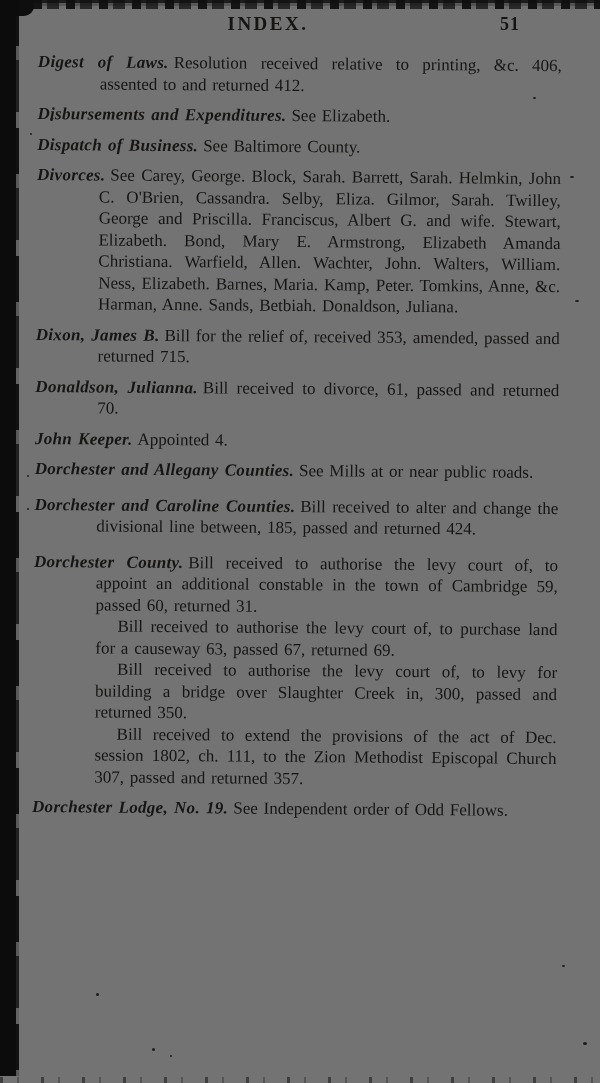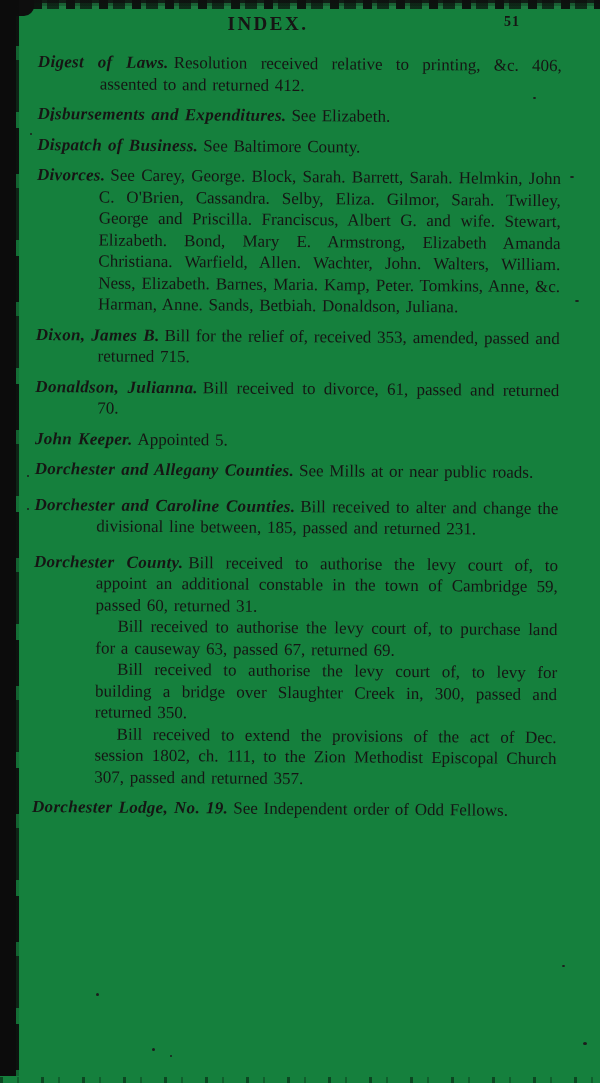--- a/index.html
+++ b/index.html
@@ -8,21 +8,21 @@
   body {
     width: 600px; height: 1083px;
     background: #ffffff;
     overflow: hidden;
     position: relative;
     font-family: "Liberation Serif", "DejaVu Serif", serif;
     color: #161514;
   }
   .page {
     position: absolute; inset: 0;
-    background: #15803d;
+    background: #737373;
   }
   
   .spine {
     position: absolute; left: 0; top: 0;
     width: 16px; height: 1076px;
     background: #0c0c0c;
   }
   .spine::after {
     content: ""; position: absolute; right: -3px; top: 0; bottom: 0; width: 4px;
     background: repeating-linear-gradient(180deg,
@@ -58,21 +58,21 @@
   .header {
     position: absolute; top: 13px; left: 16px; right: 0; height: 26px;
   }
   .title {
     display: block; text-align: center;
     transform: translateX(-40px);
     font-weight: bold; font-size: 19px; letter-spacing: 2.5px;
   }
   .page-number {
     position: absolute; right: 80px; top: 1px;
-    font-weight: bold; font-size: 14px; letter-spacing: 1px;
+    font-weight: bold; font-size: 18px; letter-spacing: 1px;
   }
   
   .content {
     position: absolute; top: 51px; left: 38px; width: 524px;
     font-size: 17px; line-height: 21.5px;
     text-align: justify;
     word-spacing: 1.5px;
     transform: rotate(0.45deg);
     transform-origin: 0 0;
   }
@@ -123,29 +123,29 @@
 
     <div class="entry">
       <span class="term">Dixon, James B.</span><span class="def">Bill for the relief of, received 353, amended, passed and returned 715.</span>
     </div>
 
     <div class="entry">
       <span class="term">Donaldson, Julianna.</span><span class="def">Bill received to divorce, 61, passed and returned 70.</span>
     </div>
 
     <div class="entry">
-      <span class="term">John Keeper.</span><span class="def">Appointed 5.</span>
+      <span class="term">John Keeper.</span><span class="def">Appointed 4.</span>
     </div>
 
     <div class="entry">
       <span class="term">Dorchester and Allegany Counties.</span><span class="def">See Mills at or near public roads.</span>
     </div>
 
     <div class="entry gap-lg">
-      <span class="term">Dorchester and Caroline Counties.</span><span class="def">Bill received to alter and change the divisional line between, 185, passed and returned 231.</span>
+      <span class="term">Dorchester and Caroline Counties.</span><span class="def">Bill received to alter and change the divisional line between, 185, passed and returned 424.</span>
     </div>
 
     <div class="entry gap-lg">
       <span class="term">Dorchester County.</span><span class="def">Bill received to authorise the levy court of, to appoint an additional constable in the town of Cambridge 59, passed 60, returned 31.</span>
       <p class="para">Bill received to authorise the levy court of, to purchase land for a causeway 63, passed 67, returned 69.</p>
       <p class="para">Bill received to authorise the levy court of, to levy for building a bridge over Slaughter Creek in, 300, passed and returned 350.</p>
       <p class="para">Bill received to extend the provisions of the act of Dec. session 1802, ch. 111, to the Zion Methodist Episcopal Church 307, passed and returned 357.</p>
     </div>
 
     <div class="entry">

